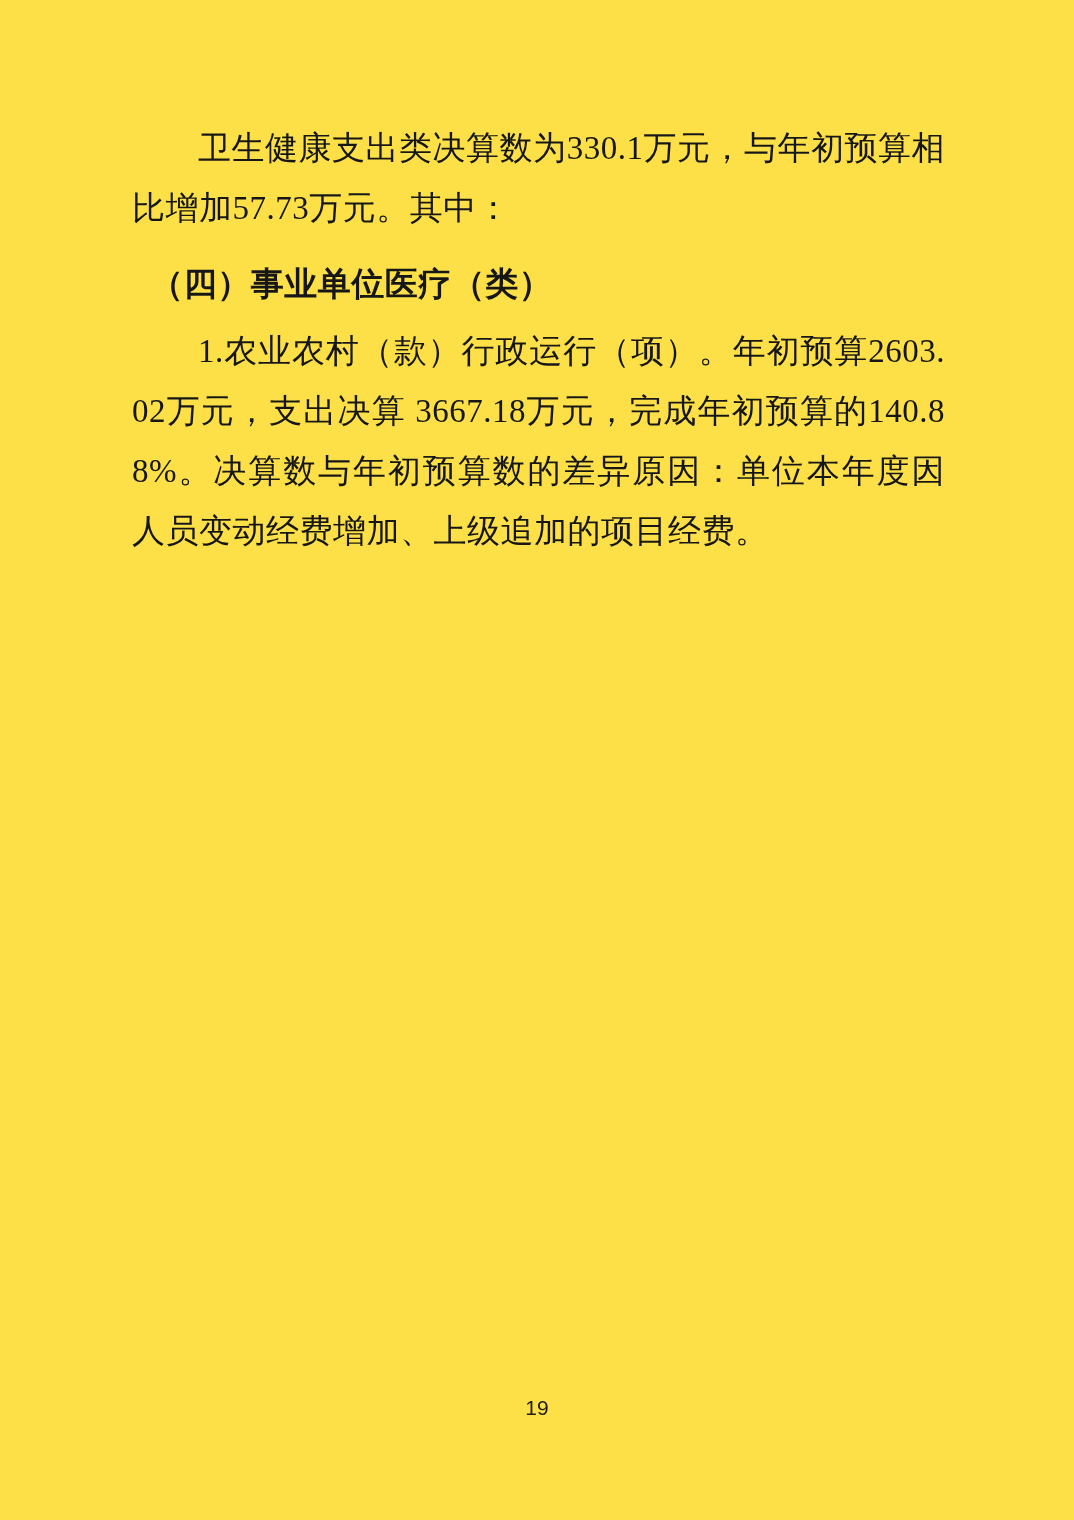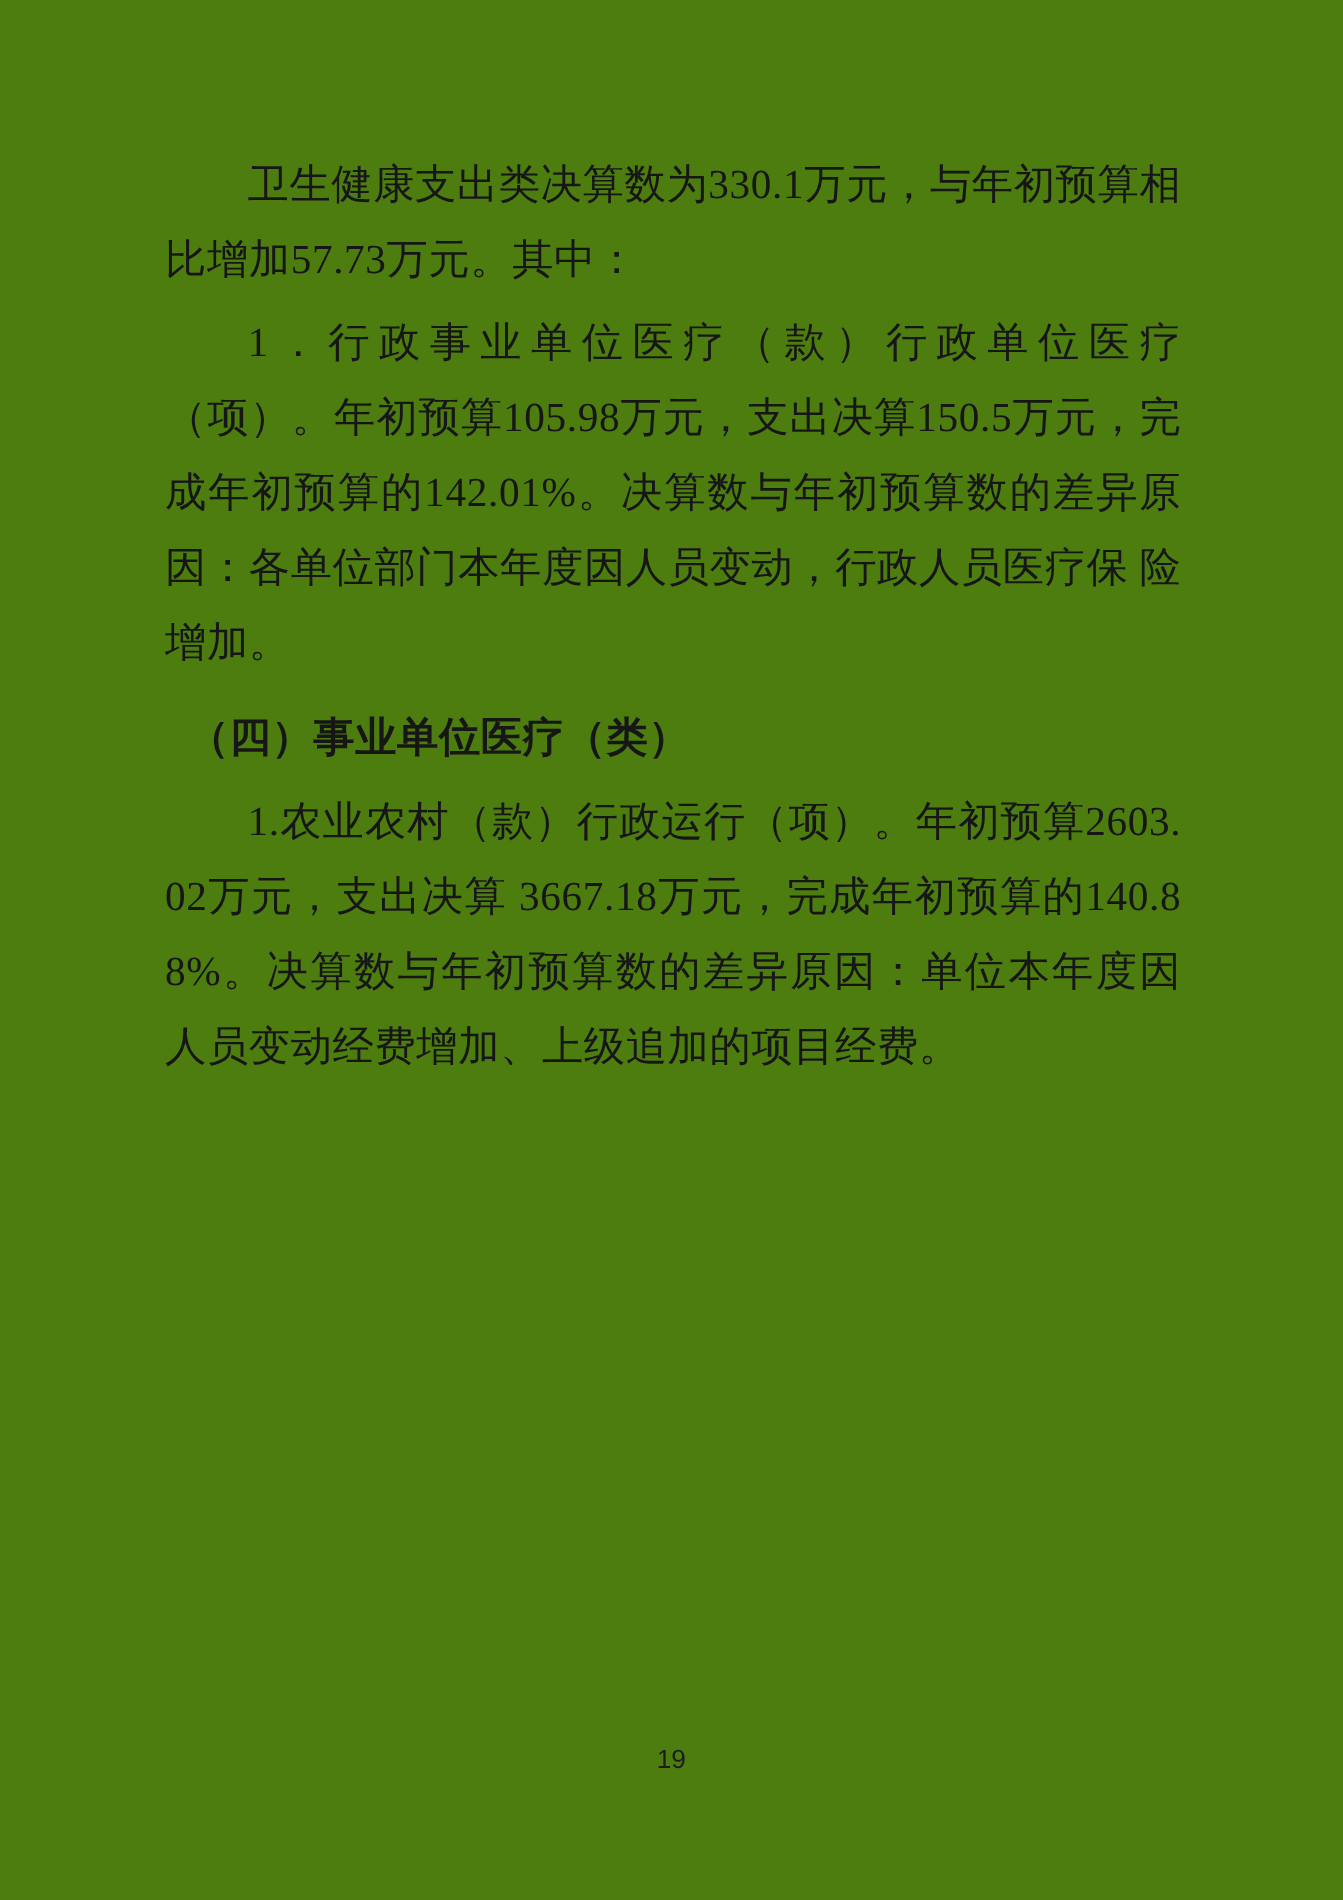--- a/index.html
+++ b/index.html
@@ -4,21 +4,21 @@
 <style>
   html, body {
     margin: 0;
     padding: 0;
     background: #ffffff;
   }
   .page {
     position: relative;
     width: 1074px;
     height: 1520px;
-    background: #4d7c0f;
+    background: #fde047;
     overflow: hidden;
     font-family: "Liberation Serif", "DejaVu Serif", serif;
     color: #161616;
   }
   .content {
     position: absolute;
     left: 132px;
     top: 118px;
     width: 813px;
   }
@@ -49,18 +49,17 @@
     font-size: 21px;
     color: #1c1c1c;
   }
 </style>
 </head>
 <body>
 
 <div class="page">
   <div class="content">
     <p>卫生健康支出类决算数为330.1万元，与年初预算相比增加57.73万元。其中：</p>
-    <p>1．行政事业单位医疗（款）行政单位医疗（项）。年初预算105.98万元，支出决算150.5万元，完成年初预算的142.01%。决算数与年初预算数的差异原因：各单位部门本年度因人员变动，行政人员医疗保 险增加。</p>
     <p class="heading">（四）事业单位医疗（类）</p>
     <p>1.农业农村（款）行政运行（项）。年初预算2603.02万元，支出决算 3667.18万元，完成年初预算的140.88%。决算数与年初预算数的差异原因：单位本年度因人员变动经费增加、上级追加的项目经费。</p>
   </div>
   <div class="page-number">19</div>
 </div>
 
 </body></html>

